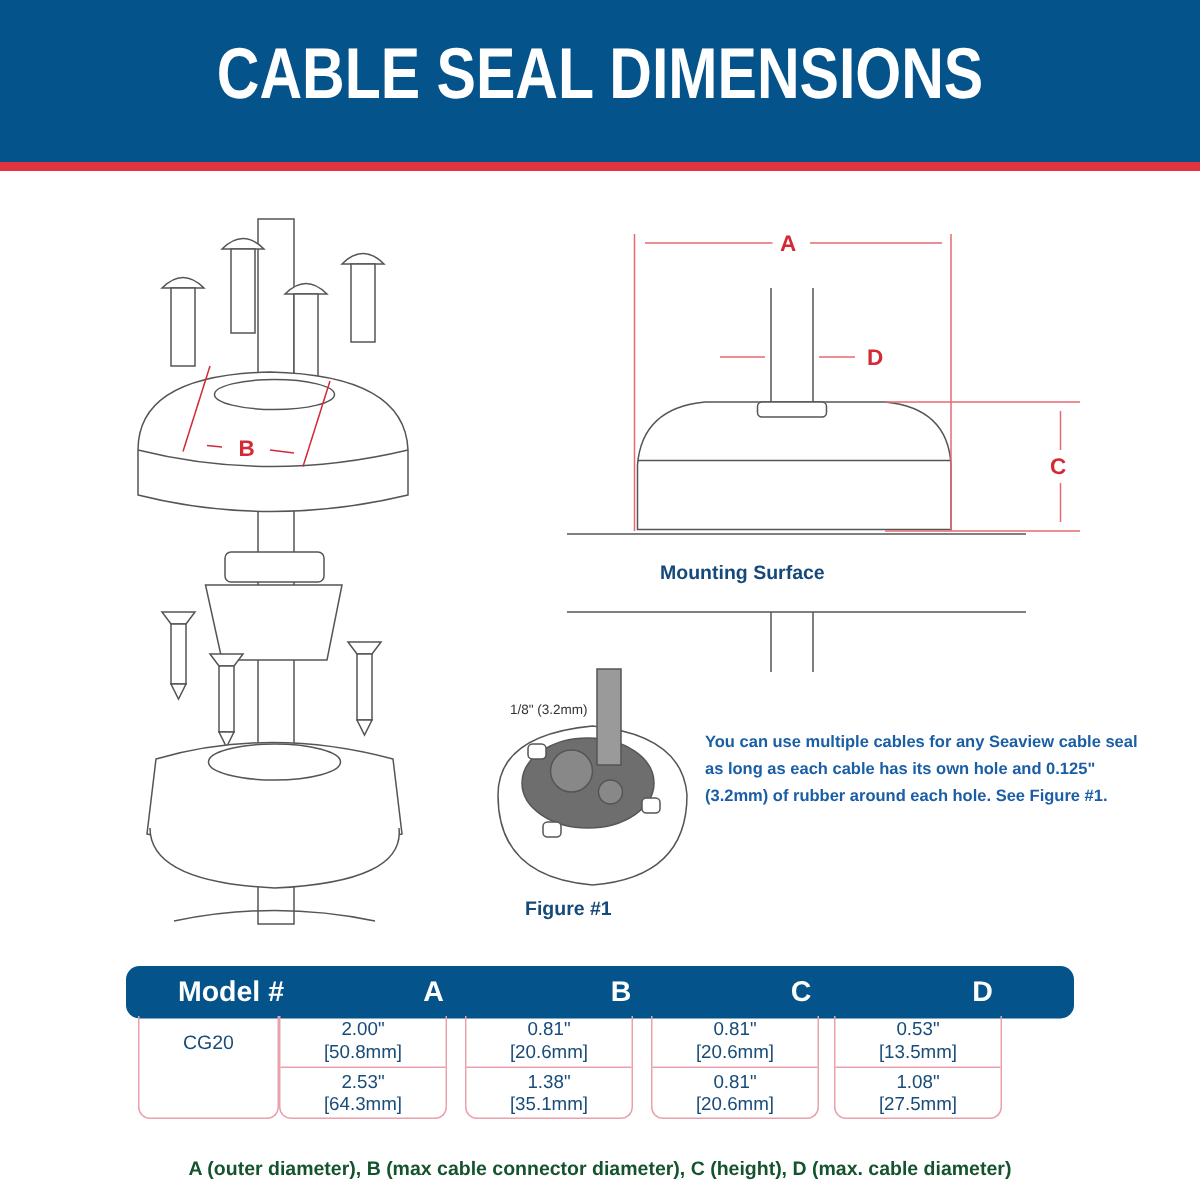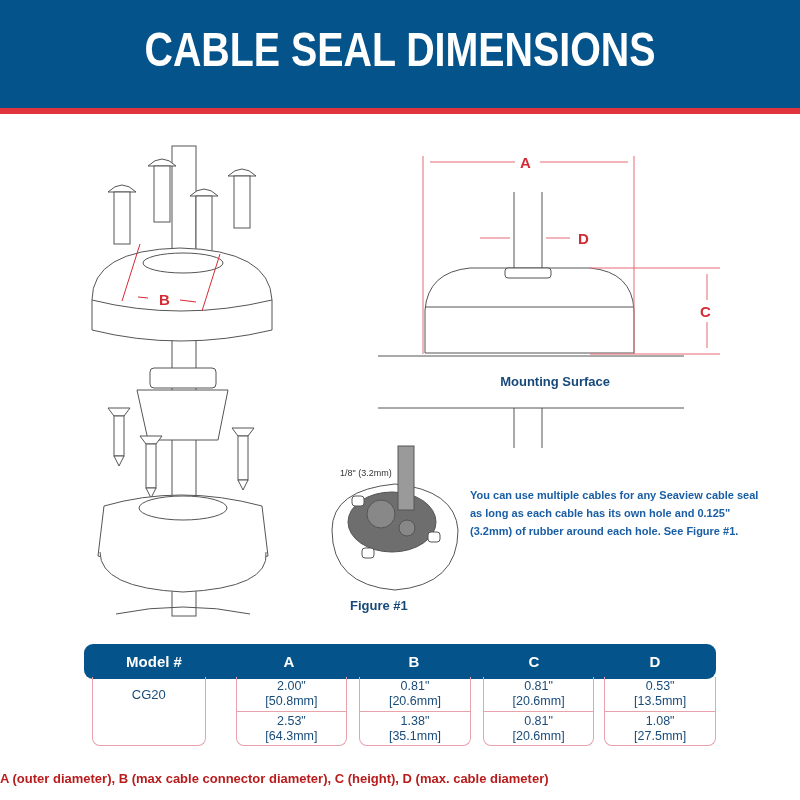--- a/index.html
+++ b/index.html
@@ -4,34 +4,34 @@
 <style>
   html, body { margin:0; padding:0; background:#ffffff; }
   body { width:800px; height:800px; position:relative; overflow:hidden; font-family:"Liberation Sans", sans-serif; }
   .header { position:absolute; left:0; top:0; width:800px; height:108px; background:#04538a; }
   .header-stripe { position:absolute; left:0; top:108px; width:800px; height:6px; background:#e2343f; }
   .title { position:absolute; left:0; top:22px; width:800px; text-align:center; color:#ffffff;
            font-family:"Liberation Sans", sans-serif; font-weight:bold; font-size:48px; letter-spacing:0px;
            transform:scaleX(0.82); transform-origin:center; }
   svg.diagram { position:absolute; left:0; top:114px; }
   .label-red { position:absolute; color:#d42a35; font-weight:bold; font-size:15px; font-family:"Liberation Sans", sans-serif; }
-  .mount-label { position:absolute; left:440px; top:374px; width:170px; text-align:right; color:#16497a; font-weight:bold; font-size:13px; }
+  .mount-label { position:absolute; left:440px; top:374px; width:170px; text-align:left; color:#16497a; font-weight:bold; font-size:13px; }
   .fig-note { position:absolute; left:470px; top:486px; width:290px; color:#1a5ea5; font-weight:bold; font-size:11px; line-height:18px; }
   .fig-caption { position:absolute; left:350px; top:598px; width:80px; color:#16497a; font-weight:bold; font-size:13px; }
   .fig-dim { position:absolute; left:340px; top:468px; font-size:9px; color:#333; }
   .table { position:absolute; left:84px; top:644px; width:632px; }
   .thead { position:relative; height:35px; background:#04538a; border-radius:9px; display:flex; }
-  .th { color:#fff; font-weight:bold; font-size:15px; line-height:35px; text-align:center; }
+  .th { color:#fff; font-weight:bold; font-size:19px; line-height:35px; text-align:center; }
   .tbody { position:relative; display:flex; margin-top:-2px; }
   .col { border:1.5px solid #e8a2ac; border-top:none; border-radius:0 0 8px 8px; box-sizing:border-box; margin-right:8px; }
   .col:last-child { margin-right:0; }
   .cell { height:34px; box-sizing:border-box; text-align:center; color:#1a4c7a; font-size:12.5px; line-height:15px; display:flex; flex-direction:column; justify-content:center; }
   .cell + .cell { border-top:1.5px solid #e8a2ac; }
   .cell.model { font-size:13px; }
-  .legend { position:absolute; left:0; top:771px; width:800px; color:#b91c1c; font-weight:bold; font-size:13px; }
+  .legend { position:absolute; left:0; top:771px; width:800px; text-align:center; color:#14532d; font-weight:bold; font-size:13px; }
 </style>
 </head>
 <body>
 
 <div class="header"></div>
 <div class="header-stripe"></div>
 <div class="title">CABLE SEAL DIMENSIONS</div>
 
 <svg class="diagram" width="800" height="520" viewBox="0 114 800 520">
   <g fill="#fff" stroke="#555" stroke-width="1">
@@ -130,21 +130,21 @@
 
 <div class="table">
   <div class="thead">
     <div class="th" style="width:140px">Model #</div>
     <div class="th" style="width:130px">A</div>
     <div class="th" style="width:120px">B</div>
     <div class="th" style="width:120px">C</div>
     <div class="th" style="width:122px">D</div>
   </div>
   <div class="tbody">
-    <div class="col" style="width:114px;margin-left:8px;margin-right:30px">
+    <div class="col" style="width:94px;margin-left:8px;margin-right:0">
       <div class="cell model">CG20</div>
     </div>
     <div class="col" style="width:112px;margin-right:12px">
       <div class="cell">
           <span>2.00"</span>
           <span>[50.8mm]</span>
         </div>
       <div class="cell">
           <span>2.53"</span>
           <span>[64.3mm]</span>

